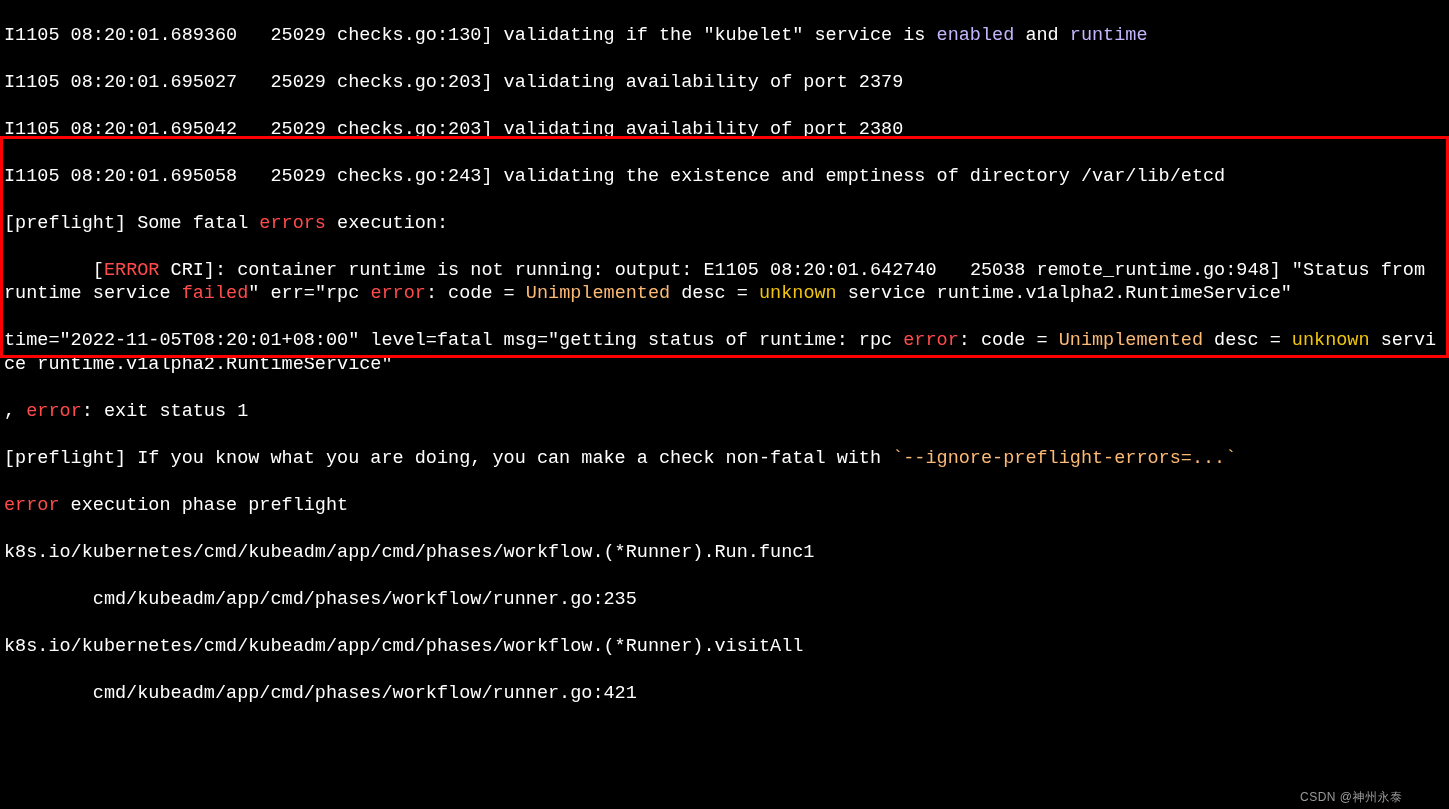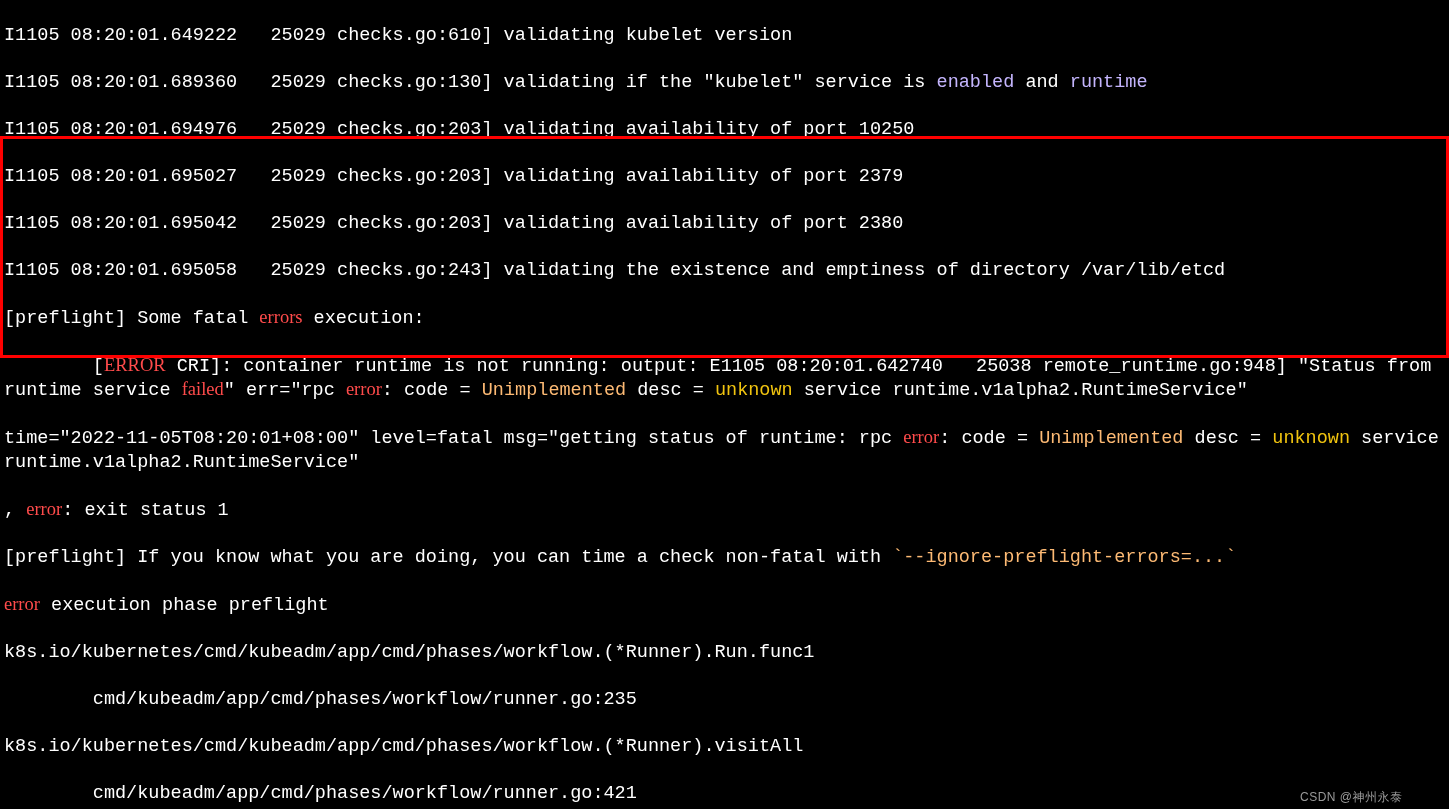--- a/index.html
+++ b/index.html
@@ -26,40 +26,38 @@
     pointer-events: none;
     box-sizing: border-box;
   }
   .watermark {
     position: absolute;
     color: #9a9a9a;
     font-size: 12px;
     font-family: Arial, "Microsoft YaHei", sans-serif;
     letter-spacing: 0.5px;
   }
-  .red    { color: #ff4b4b; font-family: Liberation Serif, serif; }
+  .red    { color: #ff4b4b; }
   .green  { color: #c4b5fd; }
   .yellow { color: #f1c40f; }
   .orange { color: #fdba74; }
 </style>
 </head>
 <body>
 
 <div class="terminal">
-<div>I1105 08:20:01.649222   25029 checks.go:610] validating kubelet version</div>
 <div><span>I1105 08:20:01.689360   25029 checks.go:130] validating if the "kubelet" service is </span><span class="green">enabled</span><span> and </span><span class="green">runtime</span></div>
-<div>I1105 08:20:01.694976   25029 checks.go:203] validating availability of port 10250</div>
 <div>I1105 08:20:01.695027   25029 checks.go:203] validating availability of port 2379</div>
 <div>I1105 08:20:01.695042   25029 checks.go:203] validating availability of port 2380</div>
 <div>I1105 08:20:01.695058   25029 checks.go:243] validating the existence and emptiness of directory /var/lib/etcd</div>
 <div><span>[preflight] Some fatal </span><span class="red">errors</span><span> execution:</span></div>
 <div class="wrapline"><span>        [</span><span class="red">ERROR</span><span> CRI]: container runtime is not running: output: E1105 08:20:01.642740   25038 remote_runtime.go:948] "Status from runtime service </span><span class="red">failed</span><span>" err="rpc </span><span class="red">error</span><span>: code = </span><span class="orange">Unimplemented</span><span> desc = </span><span class="yellow">unknown</span><span> service runtime.v1alpha2.RuntimeService"</span></div>
 <div class="wrapline"><span>time="2022-11-05T08:20:01+08:00" level=fatal msg="getting status of runtime: rpc </span><span class="red">error</span><span>: code = </span><span class="orange">Unimplemented</span><span> desc = </span><span class="yellow">unknown</span><span> service runtime.v1alpha2.RuntimeService"</span></div>
 <div><span>, </span><span class="red">error</span><span>: exit status 1</span></div>
-<div><span>[preflight] If you know what you are doing, you can time a check non-fatal with </span><span class="orange">`--ignore-preflight-errors=...`</span></div>
+<div><span>[preflight] If you know what you are doing, you can make a check non-fatal with </span><span class="orange">`--ignore-preflight-errors=...`</span></div>
 <div><span class="red">error</span><span> execution phase preflight</span></div>
 <div>k8s.io/kubernetes/cmd/kubeadm/app/cmd/phases/workflow.(*Runner).Run.func1</div>
 <div>        cmd/kubeadm/app/cmd/phases/workflow/runner.go:235</div>
 <div>k8s.io/kubernetes/cmd/kubeadm/app/cmd/phases/workflow.(*Runner).visitAll</div>
 <div>        cmd/kubeadm/app/cmd/phases/workflow/runner.go:421</div>
 
 
 
 
 

